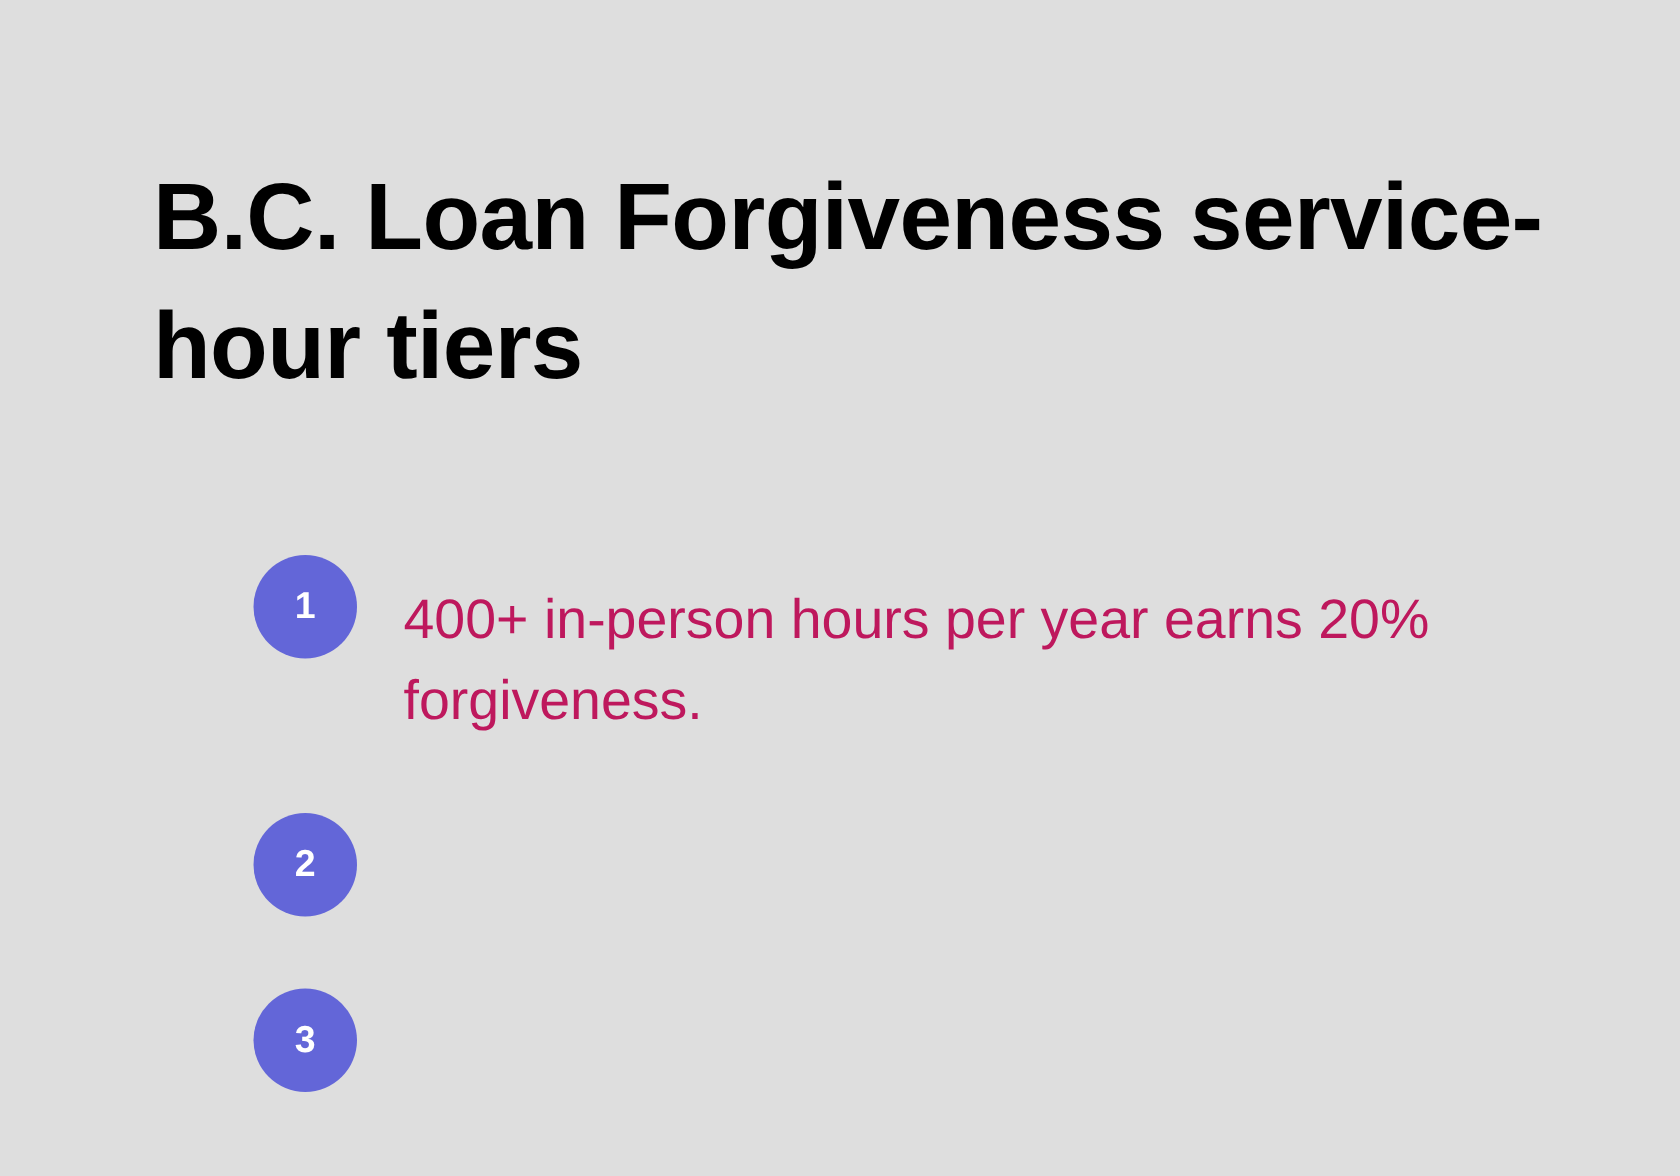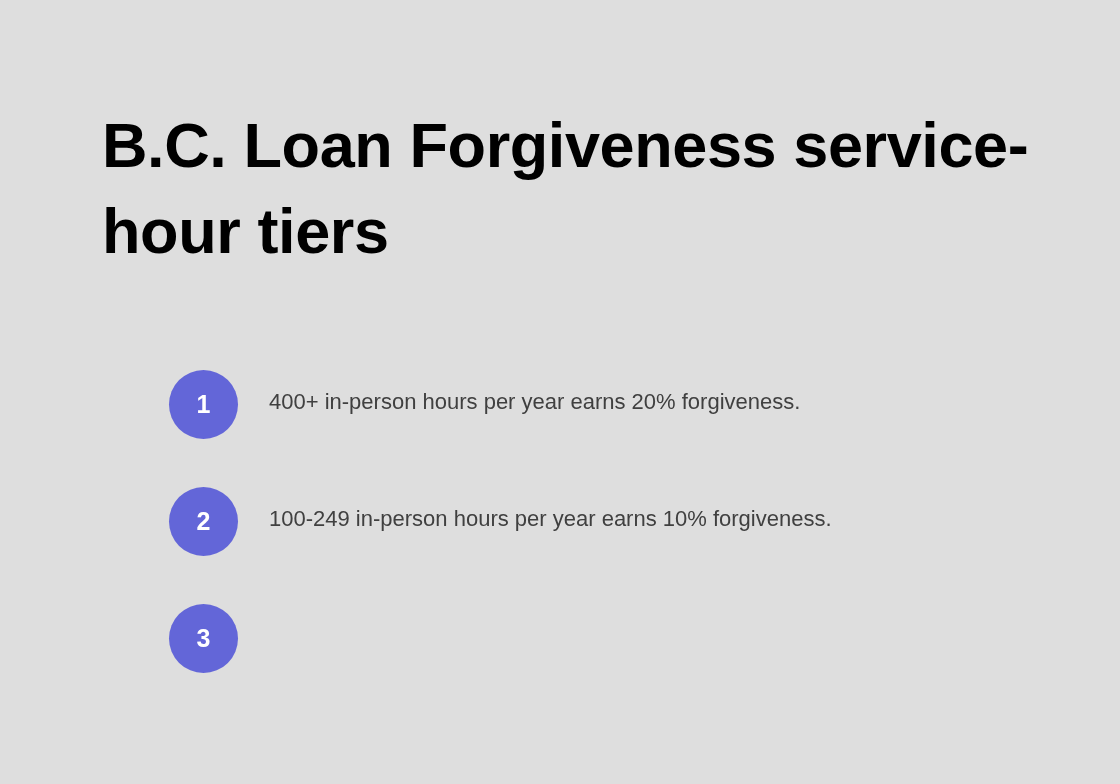--- a/index.html
+++ b/index.html
@@ -72,44 +72,43 @@
     align-items: center;
     justify-content: center;
     line-height: 1;
     user-select: none;
   }
 
   .tier-text {
     flex: 1 1 auto;
     margin-left: 31px;
     max-width: 812px;
-    font-size: 22px;
+    font-size: 37px;
     font-weight: 400;
     line-height: 1.46;
-    color: #404040;
+    color: #be185d;
     padding-top: 16px;
   }
 </style>
 </head>
 <body>
 
 <div class="slide">
 
   <h1 class="title">B.C. Loan Forgiveness service-hour tiers</h1>
 
   <ul class="tier-list">
 
     <li class="tier-item">
       <span class="tier-badge">1</span>
       <span class="tier-text">400+ in-person hours per year earns 20% forgiveness.</span>
     </li>
 
     <li class="tier-item">
       <span class="tier-badge">2</span>
-      <span class="tier-text">100-249 in-person hours per year earns 10% forgiveness.</span>
     </li>
 
     <li class="tier-item">
       <span class="tier-badge">3</span>
     </li>
 
   </ul>
 </div>
 
 </body></html>

